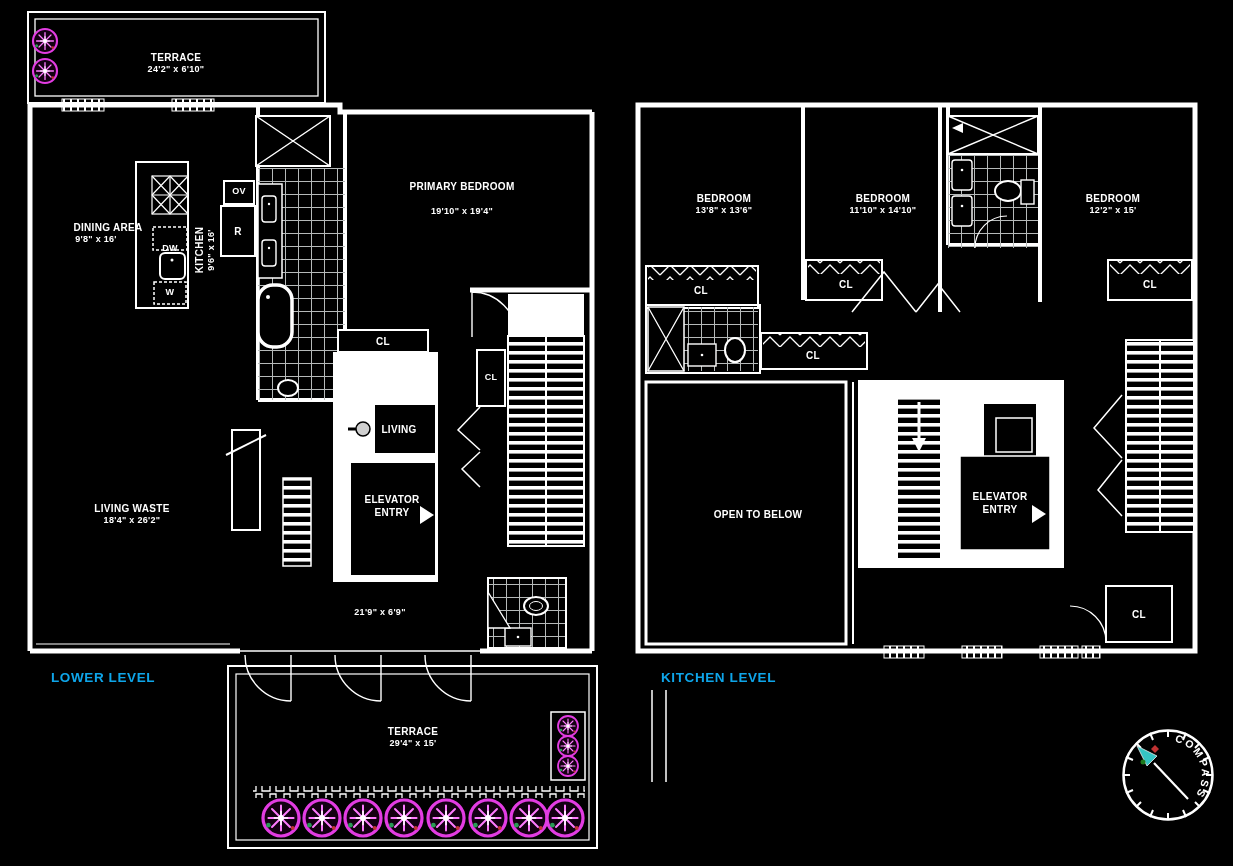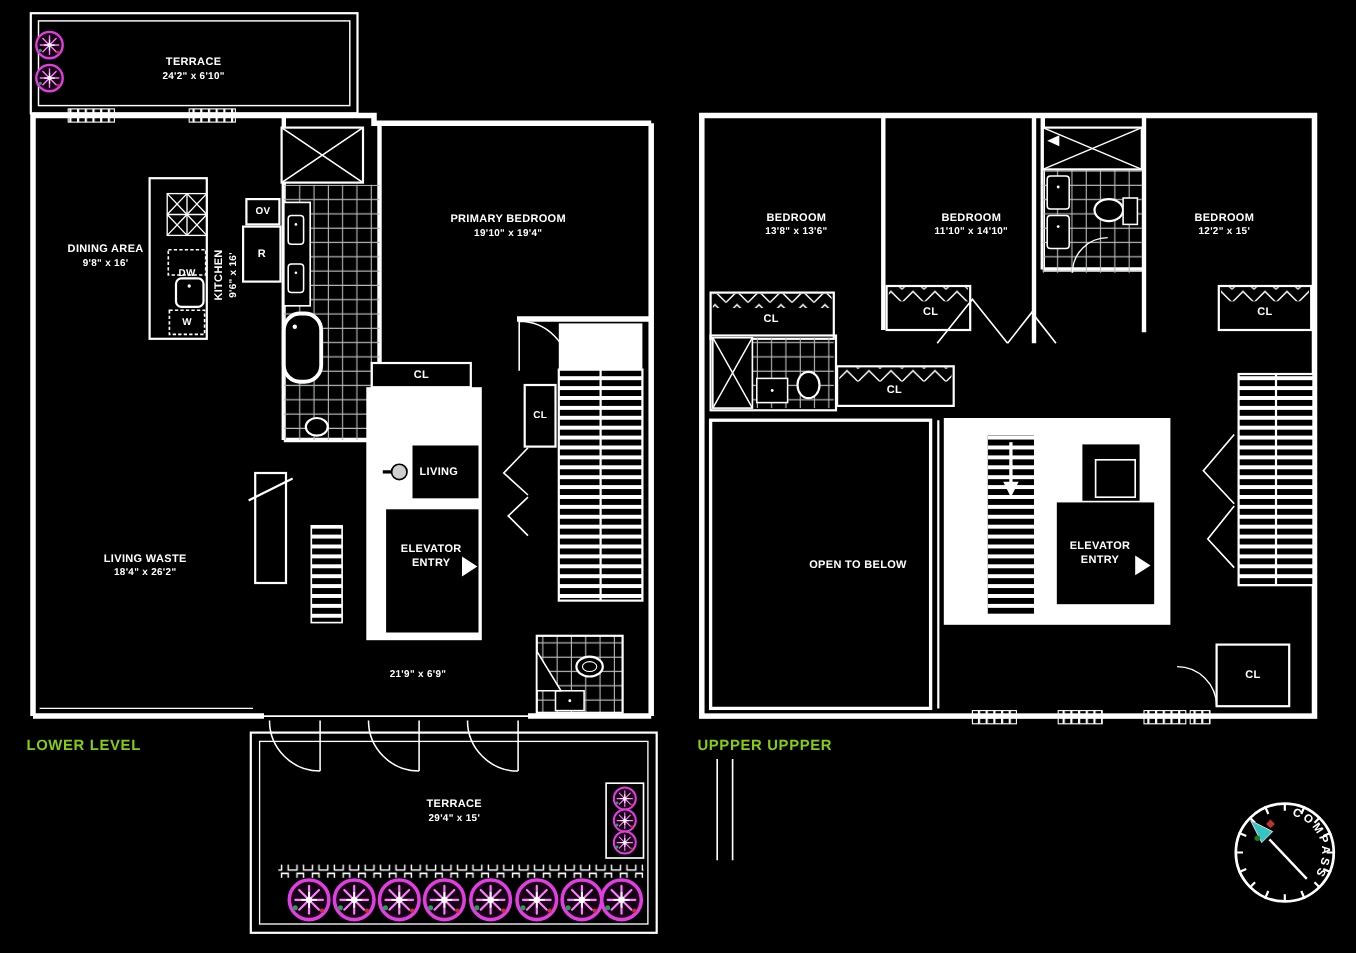--- a/index.html
+++ b/index.html
@@ -4,22 +4,22 @@
 <style>
   html,body{margin:0;padding:0;background:#000;}
   #root{position:relative;width:1233px;height:866px;background:#000;overflow:hidden;
         font-family:"Liberation Sans",sans-serif;}
   #plan{position:absolute;left:0;top:0;}
   .lbl{position:absolute;color:#fff;font-weight:bold;text-align:center;
        transform:translate(-50%,-50%);white-space:pre-line;line-height:1.3;
        letter-spacing:.3px;}
   .s9{font-size:9px;}
   .s10{font-size:10px;}
-  .lvl{position:absolute;color:#84cc16;font-weight:bold;font-size:13.5px;
-       letter-spacing:.6px;transform:translateY(-50%);white-space:nowrap;}
+  .lvl{position:absolute;color:#0ea5e9;font-weight:bold;font-size:13.5px;
+       letter-spacing:.6px;transform:translateY(-50%);white-space:nowrap;margin-left:27px;}
   .rot{transform:translate(-50%,-50%) rotate(-90deg);}
 </style>
 </head>
 <body>
 
 <div id="root">
 
 <svg id="plan" width="1233" height="866" viewBox="0 0 1233 866">
   <defs>
     <pattern id="treads" width="10" height="9" patternUnits="userSpaceOnUse">
@@ -243,29 +243,29 @@
     <polygon points="-13,-30 -9,-26 -13,-22 -17,-26" fill="#c03232"></polygon>
     <circle cx="-25" cy="-13" r="2.5" fill="#1d7a1d"></circle>
     <text font-size="10.5" font-weight="bold" fill="#fff" letter-spacing="2.5" font-family="Liberation Sans, sans-serif">
       <textPath href="#cpath" startOffset="6%">COMPASS</textPath>
     </text>
   </g>
 </svg>
 
 <div class="lbl s10" style="left:176px;top:57px">TERRACE</div>
 <div class="lbl s9" style="left:176px;top:70px">24'2" x 6'10"</div>
-<div class="lbl s10" style="left:96px;top:227px">DINING AREA</div>
+<div class="lbl s10" style="left:108px;top:227px">DINING AREA</div>
 <div class="lbl s9" style="left:96px;top:240px">9'8" x 16'</div>
 <div class="lbl s10 rot" style="left:199px;top:250px">KITCHEN</div>
 <div class="lbl s9 rot" style="left:212px;top:250px">9'6" x 16'</div>
 <div class="lbl s9" style="left:239px;top:192px">OV</div>
 <div class="lbl s10" style="left:238px;top:231px">R</div>
 <div class="lbl s9" style="left:170px;top:249px">DW</div>
 <div class="lbl s9" style="left:170px;top:293px">W</div>
-<div class="lbl s10" style="left:462px;top:199px">PRIMARY BEDROOM</div>
+<div class="lbl s10" style="left:462px;top:186px">PRIMARY BEDROOM</div>
 <div class="lbl s9" style="left:462px;top:212px">19'10" x 19'4"</div>
 <div class="lbl s10" style="left:383px;top:341px">CL</div>
 <div class="lbl s9" style="left:491px;top:378px">CL</div>
 <div class="lbl s10" style="left:399px;top:429px">LIVING</div>
 <div class="lbl s10" style="left:392px;top:506px">ELEVATOR
 ENTRY</div>
 <div class="lbl s10" style="left:132px;top:508px">LIVING WASTE</div>
 <div class="lbl s9" style="left:132px;top:521px">18'4" x 26'2"</div>
 <div class="lbl s9" style="left:380px;top:613px">21'9" x 6'9"</div>
 <div class="lvl" style="left:24px;top:677px">LOWER LEVEL</div>
@@ -276,19 +276,19 @@
 <div class="lbl s9" style="left:724px;top:211px">13'8" x 13'6"</div>
 <div class="lbl s10" style="left:883px;top:198px">BEDROOM</div>
 <div class="lbl s9" style="left:883px;top:211px">11'10" x 14'10"</div>
 <div class="lbl s10" style="left:1113px;top:198px">BEDROOM</div>
 <div class="lbl s9" style="left:1113px;top:211px">12'2" x 15'</div>
 <div class="lbl s10" style="left:701px;top:290px">CL</div>
 <div class="lbl s10" style="left:846px;top:284px">CL</div>
 <div class="lbl s10" style="left:813px;top:355px">CL</div>
 <div class="lbl s10" style="left:1150px;top:284px">CL</div>
 <div class="lbl s10" style="left:1139px;top:614px">CL</div>
-<div class="lbl s10" style="left:780px;top:514px">OPEN TO BELOW</div>
+<div class="lbl s10" style="left:758px;top:514px">OPEN TO BELOW</div>
 <div class="lbl s9" style="left:1052px;top:435px">W/D</div>
 <div class="lbl s10" style="left:1000px;top:503px">ELEVATOR
 ENTRY</div>
-<div class="lvl" style="left:634px;top:677px">UPPPER UPPPER</div>
+<div class="lvl" style="left:634px;top:677px">KITCHEN LEVEL</div>
 
 </div>
 
 </body></html>

